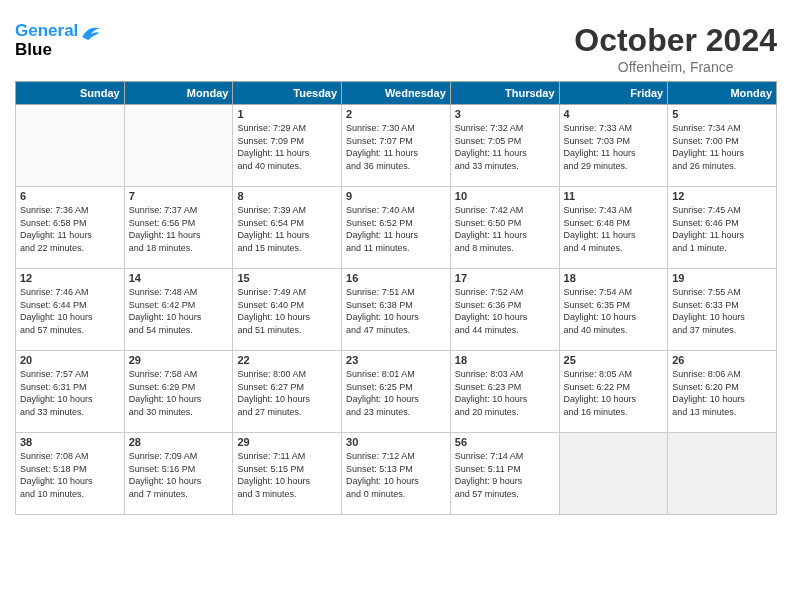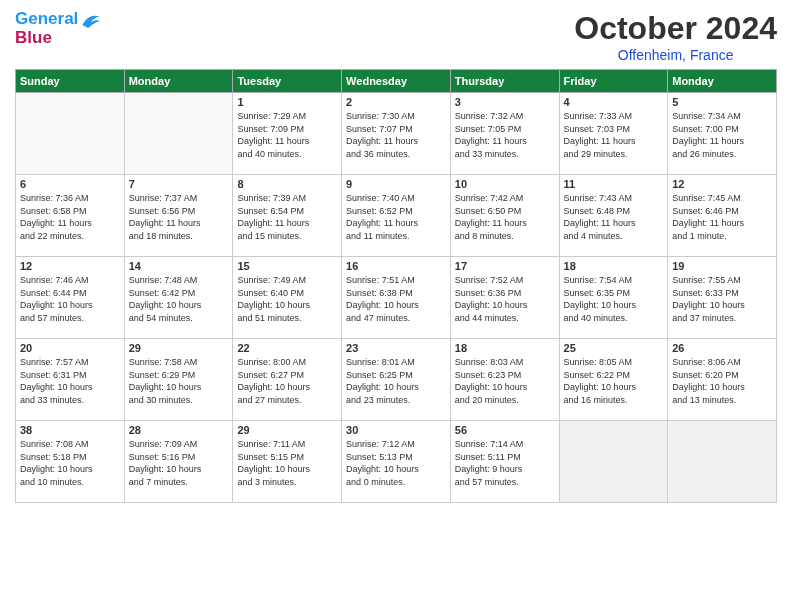--- a/index.html
+++ b/index.html
@@ -5,21 +5,21 @@
     * { margin: 0; padding: 0; box-sizing: border-box; }
     body {
       font-family: Arial, sans-serif;
       background: #fff;
       width: 792px;
       height: 612px;
       overflow: hidden;
     }
     .container {
       width: 792px;
-      padding: 10px 15px;
+      padding: 22px 15px;
     }
     .header {
       display: flex;
       justify-content: space-between;
       align-items: flex-start;
       margin-bottom: 6px;
     }
     .logo {
       display: flex;
       align-items: center;
@@ -32,34 +32,34 @@
     .title-block {
       text-align: center;
     }
     .month-title {
       font-size: 32px;
       font-weight: bold;
       color: #333;
     }
     .location {
       font-size: 14px;
-      color: #1d4ed8;
+      color: #737373;
     }
     table {
       width: 100%;
       border-collapse: collapse;
       table-layout: fixed;
     }
     th {
-      background-color: #15803d;
+      background-color: #0369a1;
       color: white;
       font-size: 11px;
       font-weight: bold;
       padding: 5px 4px;
-      text-align: left;
+      text-align: right;
       border: 1px solid #aaa;
     }
     td {
       border: 1px solid #ccc;
       vertical-align: top;
       padding: 3px 4px;
       font-size: 9px;
       color: #333;
       height: 82px;
       background: #fff;
@@ -85,21 +85,21 @@
 
 <div class="container">
   <div class="header">
     <div class="logo">
       <div>
         <div style="font-size:17px;font-weight:bold;color:#333;line-height:1.1;">
           <span style="color:#2196F3;">General</span><svg class="logo-icon" viewBox="0 0 28 22" style="display:inline-block;vertical-align:middle;width:22px;height:16px;">
               <path d="M2 18 Q10 2 26 6 Q18 8 14 14 Q20 10 26 12 Q16 16 10 22Z" fill="#2196F3"></path>
             </svg>
         </div>
-        <div style="font-size:17px;font-weight:bold;color:#be185d;line-height:1.1;">Blue</div>
+        <div style="font-size:17px;font-weight:bold;color:#000000;line-height:1.1;">Blue</div>
       </div>
     </div>
     <div class="title-block">
       <div class="month-title">October 2024</div>
       <div class="location">Offenheim, France</div>
     </div>
   </div>
 
   <table>
     <thead>

